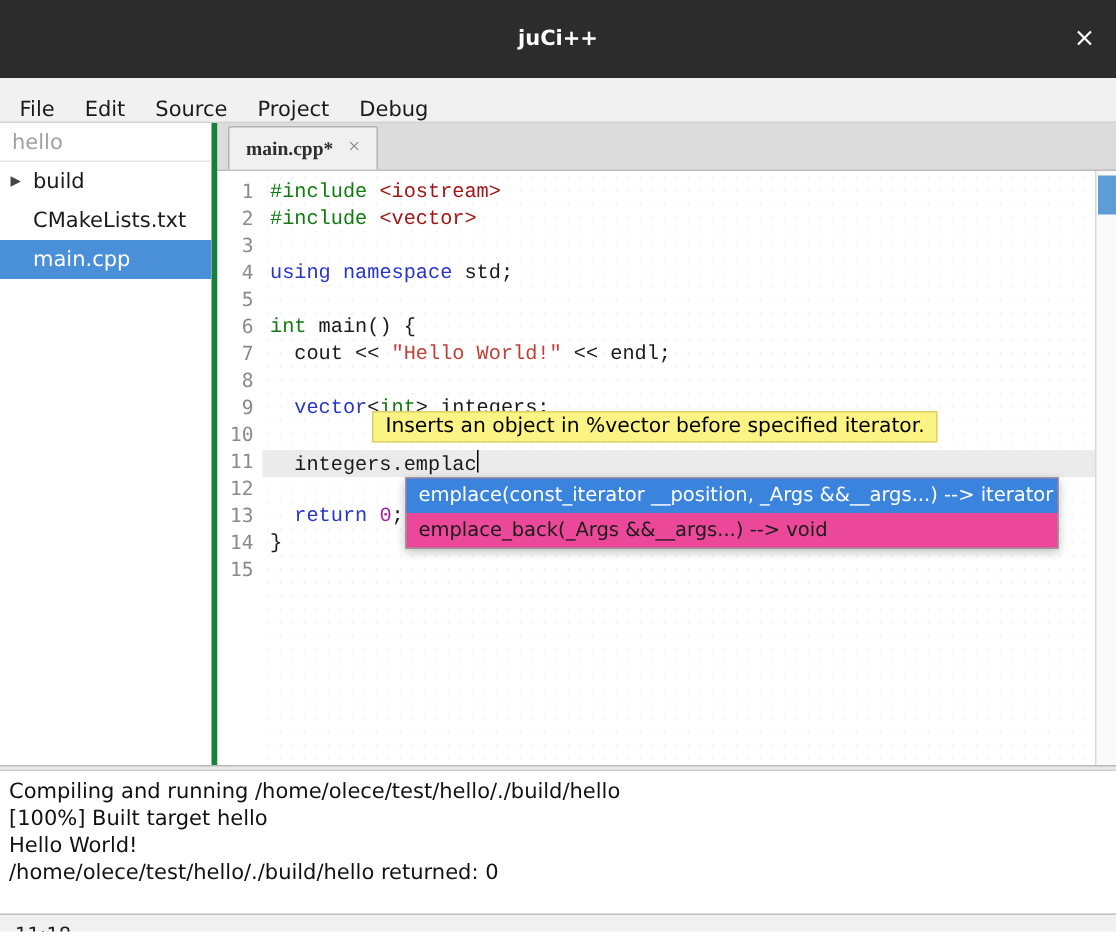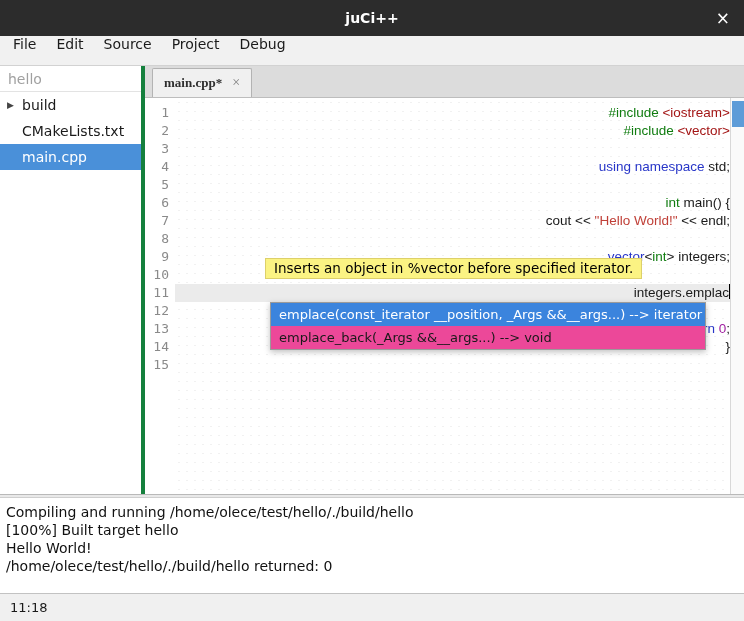--- a/index.html
+++ b/index.html
@@ -14,26 +14,26 @@
     --syn-type:#107c10;
     --syn-string:#c04038;
     --syn-number:#a020a0;
   }
   *{box-sizing:border-box;margin:0;padding:0;}
   html,body{width:744px;height:621px;overflow:hidden;}
   body{font-family:"DejaVu Sans","Liberation Sans",sans-serif;background:#fff;color:#1a1a1a;}
   .window{width:744px;height:621px;display:flex;flex-direction:column;background:#fff;}
 
   
-  .titlebar{height:36px;background:var(--titlebar-bg);position:relative;display:flex;align-items:center;justify-content:center;flex:0 0 auto;}
+  .titlebar{height:52px;background:var(--titlebar-bg);position:relative;display:flex;align-items:center;justify-content:center;flex:0 0 auto;}
   .win-title{color:#ffffff;font-weight:bold;font-size:14px;}
   .win-close{position:absolute;right:14px;top:50%;transform:translateY(-50%);color:#ffffff;font-size:17px;line-height:17px;cursor:pointer;}
 
   
-  .menubar{height:30px;background:#f1f1f1;border-bottom:1px solid #d2d2d2;display:flex;align-items:flex-start;padding-left:3px;flex:0 0 auto;}
+  .menubar{height:30px;background:#f1f1f1;border-bottom:1px solid #d2d2d2;display:flex;align-items:flex-end;padding-left:3px;flex:0 0 auto;}
   .menu-item{display:flex;align-items:center;padding:0 10px;font-size:14px;color:#1a1a1a;cursor:default;}
 
   
   .main{display:flex;height:428px;flex:0 0 auto;min-height:0;}
   .sidebar{width:145px;flex:0 0 145px;background:#ffffff;border-right:4px solid #15803d;overflow:hidden;}
   .project-label{height:26px;line-height:26px;padding-left:8px;color:#a0a0a0;font-size:14px;border-bottom:1px solid #e3e3e3;}
   .tree-item{position:relative;height:26px;line-height:26px;padding-left:22px;font-size:14px;color:#1a1a1a;white-space:nowrap;cursor:default;}
   .tree-item.selected{background:var(--sel-blue);color:#ffffff;}
   .expander{position:absolute;left:7px;top:0;font-size:9px;color:#444;line-height:26px;}
 
@@ -44,33 +44,33 @@
   .tab-label{font-size:13px;font-weight:bold;color:#2e2e2e;}
   .tab-close{font-size:14px;color:#808080;cursor:pointer;line-height:14px;}
 
   
   .editor-area{position:relative;flex:1;overflow:hidden;display:flex;background:#ffffff;}
   .gutter{width:30px;flex:0 0 30px;padding:6px 6px 0 0;text-align:right;}
   .gutter-num{height:18px;line-height:18px;font-family:"DejaVu Sans Mono","Liberation Mono",monospace;font-size:13px;color:#8a8a8a;}
   .code{flex:1;padding:6px 0 0 5px;margin-right:14px;min-width:0;
         background-image:radial-gradient(circle,rgba(0,0,0,0.055) 0.8px,transparent 0.9px);
         background-size:8px 9px;}
-  .code-line{height:18px;line-height:18px;white-space:pre;font-family:Liberation Sans, sans-serif;font-size:13.5px;color:#1a1a1a;text-align:right;}
+  .code-line{height:18px;line-height:18px;white-space:pre;font-family:Liberation Mono, monospace;font-size:13.5px;color:#1a1a1a;}
   .code-line.current{background:#ebebeb;margin-left:-5px;padding-left:5px;}
   .tok{color:inherit;}
   .c-preprocessor{color:var(--syn-preprocessor);}
   .c-include{color:var(--syn-include);}
   .c-keyword{color:var(--syn-keyword);}
   .c-type{color:var(--syn-type);}
   .c-string{color:var(--syn-string);}
   .c-number{color:var(--syn-number);}
   .caret{display:inline-block;width:1px;height:15px;background:#000;vertical-align:-2px;}
 
   
-  .tooltip{position:absolute;left:120px;top:160px;z-index:6;background:var(--tooltip-bg);border:1px solid #ddd06a;color:#000;font-size:13.5px;line-height:19px;padding:0 8px;white-space:nowrap;}
+  .tooltip{position:absolute;left:103px;top:160px;z-index:6;background:var(--tooltip-bg);border:1px solid #ddd06a;color:#000;font-size:13.5px;line-height:19px;padding:0 8px;white-space:nowrap;}
 
   
   .completion{position:absolute;left:125px;top:204px;width:436px;z-index:7;background:#ec4899;border:1px solid #9a9a9a;box-shadow:0 2px 6px rgba(0,0,0,0.25);}
   .comp-row{height:23px;line-height:23px;padding:0 8px;font-size:13px;color:#1a1a1a;white-space:nowrap;overflow:hidden;cursor:default;}
   .comp-row.selected{background:var(--comp-sel);color:#ffffff;}
 
   
   .vscroll{position:absolute;top:0;right:0;bottom:0;width:14px;background:#fafafa;border-left:1px solid #d8d8d8;z-index:4;}
   .vthumb{position:absolute;top:3px;left:1px;right:0;height:26px;background:var(--thumb);}
 

